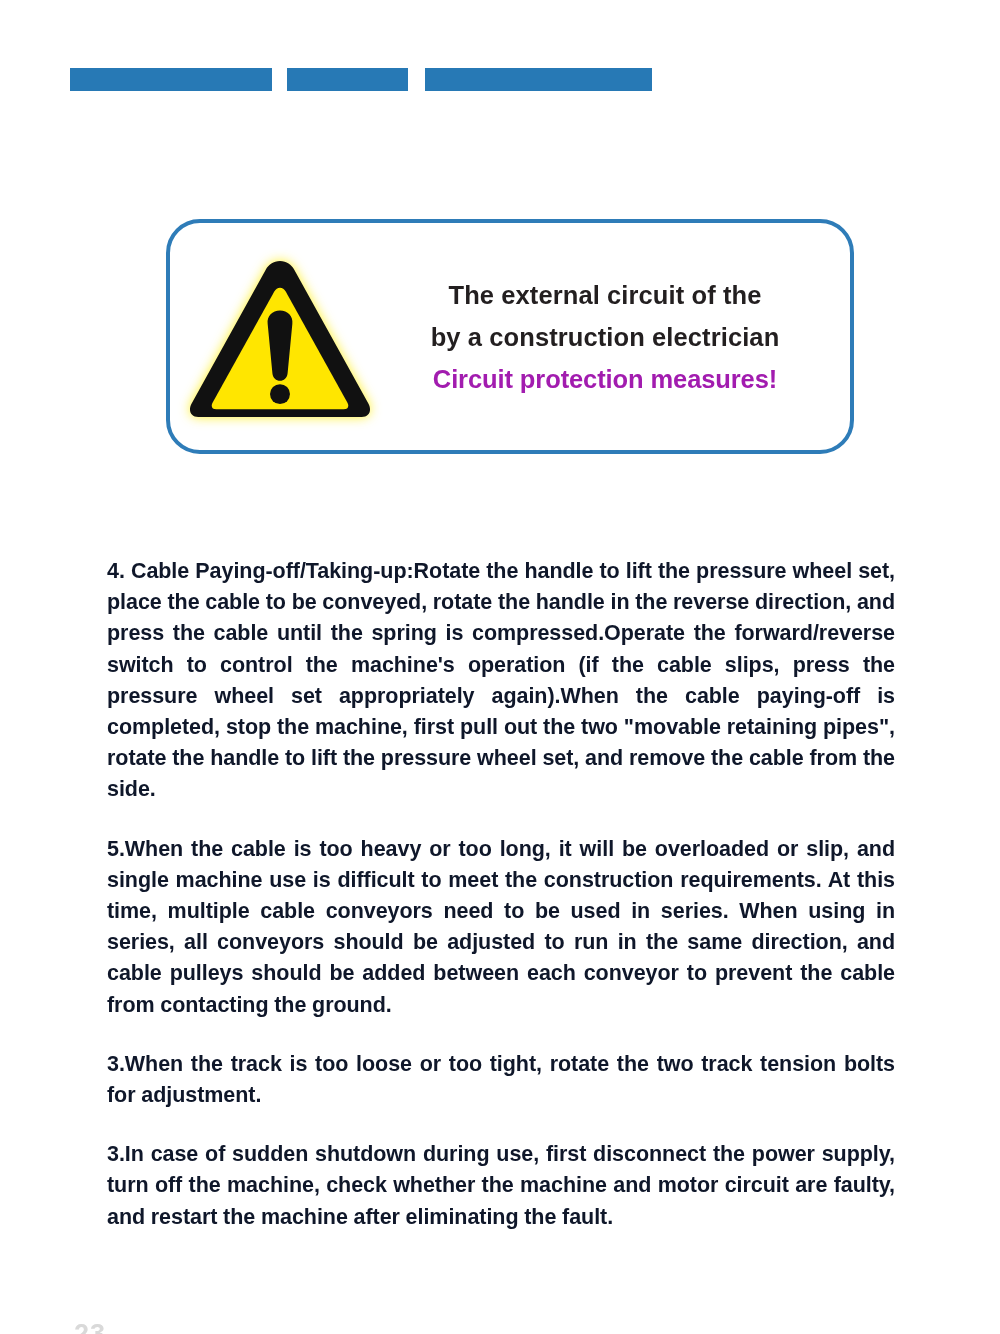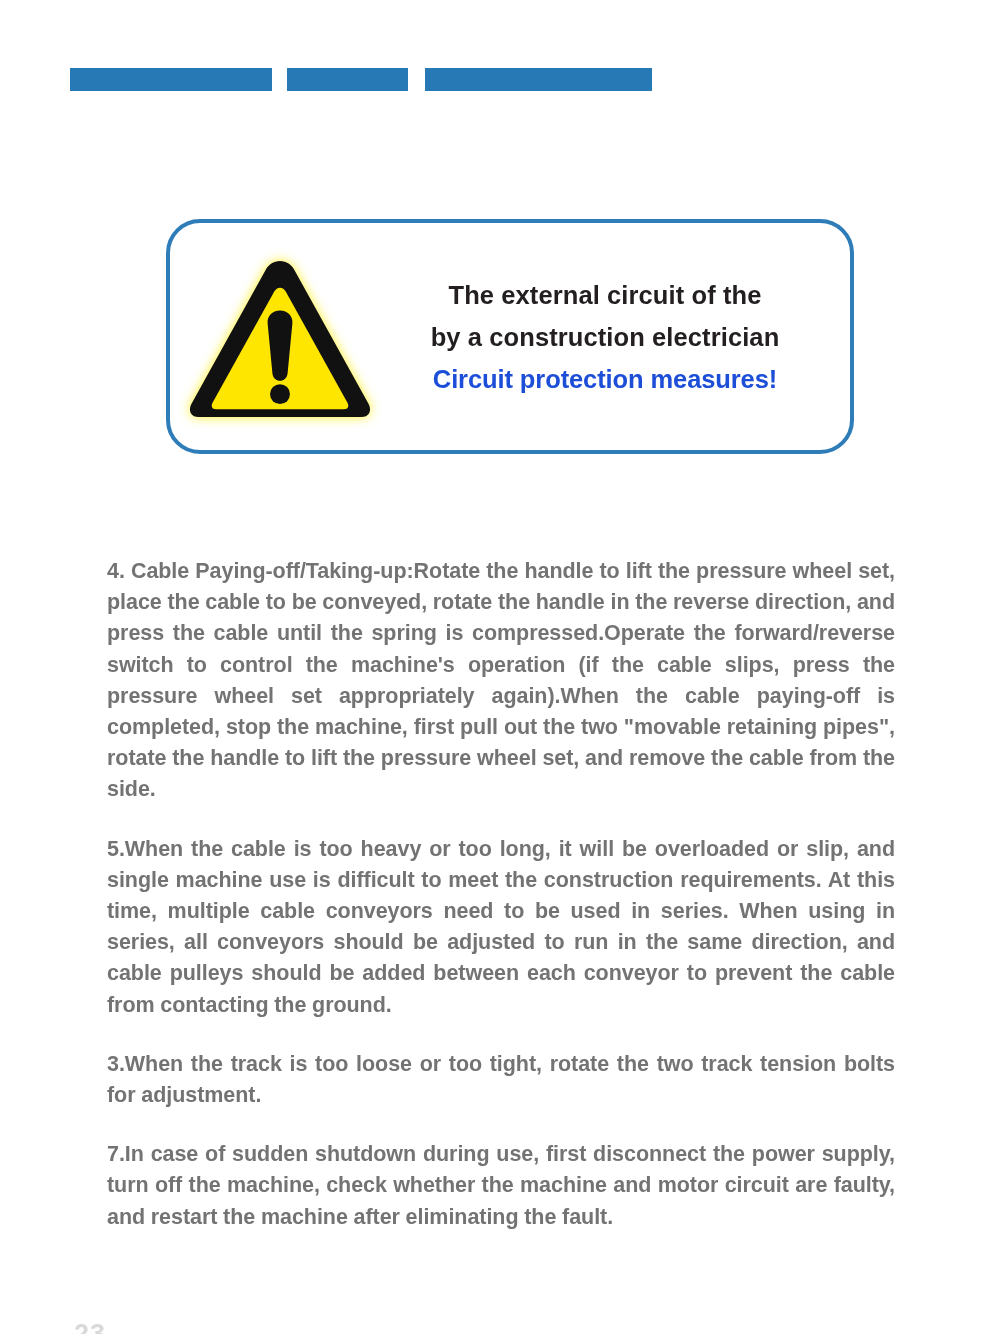--- a/index.html
+++ b/index.html
@@ -73,38 +73,38 @@
   }
   .warning-line {
     font-size: 25.5px;
     line-height: 42px;
     font-weight: 600;
     color: #231f20;
     letter-spacing: 0.1px;
     white-space: nowrap;
   }
   .warning-line.alert {
-    color: #1d4ed8;
+    color: #a21caf;
     font-weight: 700;
     font-size: 25.5px;
     letter-spacing: -0.1px;
   }
 
   
   .content {
     position: absolute;
     left: 107px;
     top: 556px;
     width: 788px;
   }
   .para {
     font-size: 21.5px;
     line-height: 31.2px;
     font-weight: 600;
-    color: #737373;
+    color: #0f172a;
     text-align: justify;
     text-justify: inter-word;
     margin: 0 0 28px 0;
     letter-spacing: -0.05px;
     word-spacing: -0.2px;
   }
   .para:last-child { margin-bottom: 0; }
 
   
   .page-number {
@@ -147,16 +147,16 @@
     <div class="warning-line">by a construction electrician</div>
     <div class="warning-line alert">Circuit protection measures!</div>
   </div>
 
 </div>
 
 <div class="content">
   <p class="para">4. Cable Paying-off/Taking-up:Rotate the handle to lift the pressure wheel set, place the cable to be conveyed, rotate the handle in the reverse direction, and press the cable until the spring is compressed.Operate the forward/reverse switch to control the machine's operation (if the cable slips, press the pressure wheel set appropriately again).When the cable paying-off is completed, stop the machine, first pull out the two "movable retaining pipes", rotate the handle to lift the pressure wheel set, and remove the cable from the side.</p>
   <p class="para">5.When the cable is too heavy or too long, it will be overloaded or slip, and single machine use is difficult to meet the construction requirements. At this time, multiple cable conveyors need to be used in series. When using in series, all conveyors should be adjusted to run in the same direction, and cable pulleys should be added between each conveyor to prevent the cable from contacting the ground.</p>
   <p class="para">3.When the track is too loose or too tight, rotate the two track tension bolts for adjustment.</p>
-  <p class="para">7.In case of sudden shutdown during use, first disconnect the power supply, turn off the machine, check whether the machine and motor circuit are faulty, and restart the machine after eliminating the fault.</p>
+  <p class="para">3.In case of sudden shutdown during use, first disconnect the power supply, turn off the machine, check whether the machine and motor circuit are faulty, and restart the machine after eliminating the fault.</p>
 </div>
 
 <div class="page-number">23</div>
 
 </body></html>

